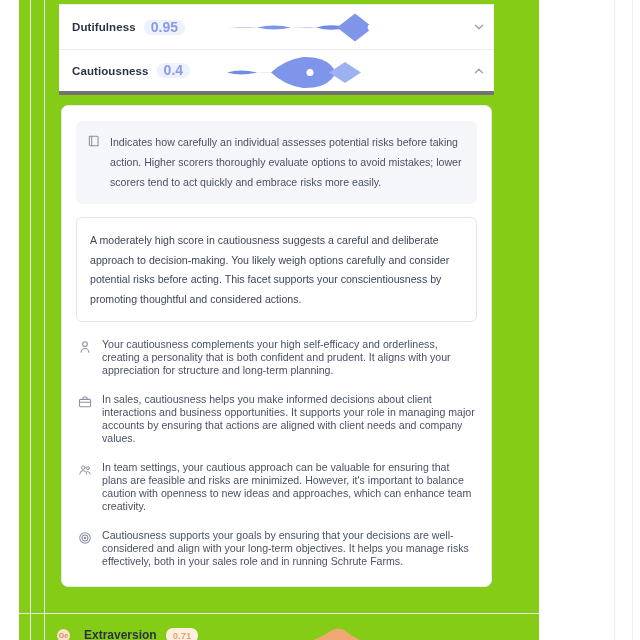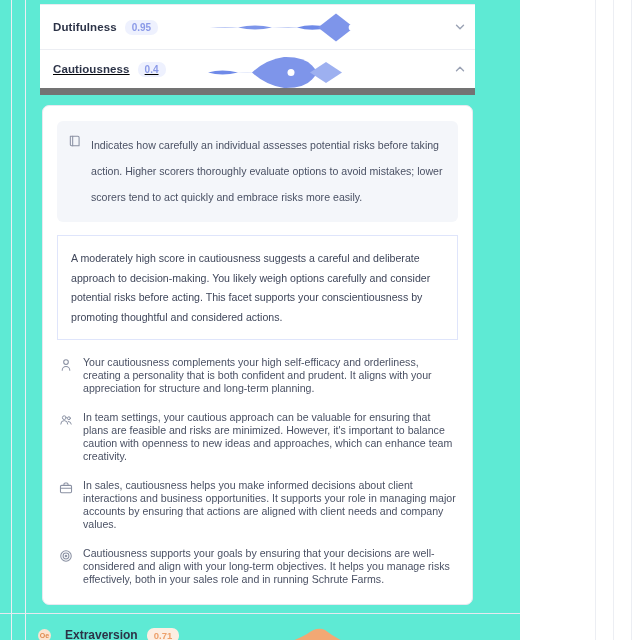--- a/index.html
+++ b/index.html
@@ -4,21 +4,21 @@
 <style>
   * { box-sizing: border-box; margin: 0; padding: 0; }
   html, body {
     width: 640px; height: 640px;
     background: #ffffff;
     font-family: "Liberation Sans", sans-serif;
     overflow: hidden;
   }
 
   
-  .page { position: relative; width: 520px; height: 640px; background: #5eead4; }
+  .page { position: relative; width: 520px; height: 640px; background: #84cc16; margin-left: 19px; }
   .gutter-line { position: absolute; top: 0; bottom: 0; width: 1px; background: #eceef3; }
   .g1 { left: 11px; }
   .g2 { left: 25px; }
   .g3 { left: 595px; }
   .g4 { left: 613px; }
   .g5 { left: 631px; }
 
   
   .facet-list {
     position: absolute;
@@ -30,35 +30,35 @@
   }
 
   .facet-row {
     position: relative;
     display: flex; align-items: center;
     height: 45px;
     border-bottom: 1px solid #eceef3;
     background: #ffffff;
     cursor: pointer;
   }
-  .facet-row.expanded { border-bottom: 7px solid #737373; text-decoration: underline; }
+  .facet-row.expanded { border-bottom: 4px solid #737373; }
 
   .facet-label {
     font-size: 11.5px;
     font-weight: bold;
     color: #2c3347;
     letter-spacing: .1px;
     white-space: nowrap;
     margin-left: 13px;
   }
   .facet-badge {
     margin-left: 8px;
     background: #eef1fe;
     color: #8b9ae8;
-    font-size: 10px;
+    font-size: 14px;
     font-weight: bold;
     border-radius: 7px;
     padding: 2px 7px 2px 7px;
     line-height: 11px;
   }
 
   .viol-wrap {
     position: absolute;
     left: 160px;
     right: 45px;
@@ -86,28 +86,28 @@
 
   .info-box {
     display: flex;
     gap: 9px;
     background: #f4f6fa;
     border-radius: 6px;
     padding: 11px 13px 12px 11px;
   }
   .info-box .txt {
     font-size: 10.6px;
-    line-height: 26px;
+    line-height: 20px;
     color: #4a5164;
   }
 
   .summary-box {
     margin-top: 13px;
     border: 1px solid #dfe5fb;
-    border-radius: 0;
+    border-radius: 6px;
     background: #ffffff;
     padding: 12px 13px 13px 13px;
   }
   .summary-box .txt {
     font-size: 10.6px;
     line-height: 18.5px;
     color: #3f465a;
   }
 
   .bullets { margin-top: 16px; }
@@ -243,39 +243,39 @@
             <svg viewBox="0 0 24 24" fill="none" stroke="#8a91a3" stroke-width="1.8" stroke-linecap="round" stroke-linejoin="round">
               <circle cx="12" cy="7" r="4"></circle>
               <path d="M5.5 21a6.5 6.5 0 0 1 13 0"></path>
             </svg>
           </span>
           <span class="txt">Your cautiousness complements your high self-efficacy and orderliness, creating a personality that is both confident and prudent. It aligns with your appreciation for structure and long-term planning.</span>
         </div>
 
         <div class="bullet">
           <span class="ico">
+            <svg viewBox="0 0 24 24" fill="none" stroke="#8a91a3" stroke-width="1.8" stroke-linecap="round" stroke-linejoin="round">
+              <rect x="2.5" y="7.5" width="19" height="12.5" rx="2"></rect>
+              <path d="M8.5 7.5V5.5a2 2 0 0 1 2-2h3a2 2 0 0 1 2 2v2"></path>
+              <path d="M2.5 12.5h19"></path>
+            </svg>
+          </span>
+          <span class="txt">In sales, cautiousness helps you make informed decisions about client interactions and business opportunities. It supports your role in managing major accounts by ensuring that actions are aligned with client needs and company values.</span>
+        </div>
+
+        <div class="bullet">
+          <span class="ico">
             <svg viewBox="0 0 24 24" fill="none" stroke="#8a91a3" stroke-width="1.7" stroke-linecap="round" stroke-linejoin="round">
               <circle cx="9" cy="8" r="3.2"></circle>
               <circle cx="17" cy="9" r="2.5"></circle>
               <path d="M3 19a6 6 0 0 1 12 0"></path>
               <path d="M16 14.5a5 5 0 0 1 5 4.5"></path>
             </svg>
           </span>
           <span class="txt">In team settings, your cautious approach can be valuable for ensuring that plans are feasible and risks are minimized. However, it's important to balance caution with openness to new ideas and approaches, which can enhance team creativity.</span>
-        </div>
-
-        <div class="bullet">
-          <span class="ico">
-            <svg viewBox="0 0 24 24" fill="none" stroke="#8a91a3" stroke-width="1.8" stroke-linecap="round" stroke-linejoin="round">
-              <rect x="2.5" y="7.5" width="19" height="12.5" rx="2"></rect>
-              <path d="M8.5 7.5V5.5a2 2 0 0 1 2-2h3a2 2 0 0 1 2 2v2"></path>
-              <path d="M2.5 12.5h19"></path>
-            </svg>
-          </span>
-          <span class="txt">In sales, cautiousness helps you make informed decisions about client interactions and business opportunities. It supports your role in managing major accounts by ensuring that actions are aligned with client needs and company values.</span>
         </div>
 
         <div class="bullet">
           <span class="ico">
             <svg viewBox="0 0 24 24" fill="none" stroke="#8a91a3" stroke-width="1.8" stroke-linecap="round" stroke-linejoin="round">
               <circle cx="12" cy="12" r="9"></circle>
               <circle cx="12" cy="12" r="5"></circle>
               <circle cx="12" cy="12" r="1.4"></circle>
             </svg>
           </span>

